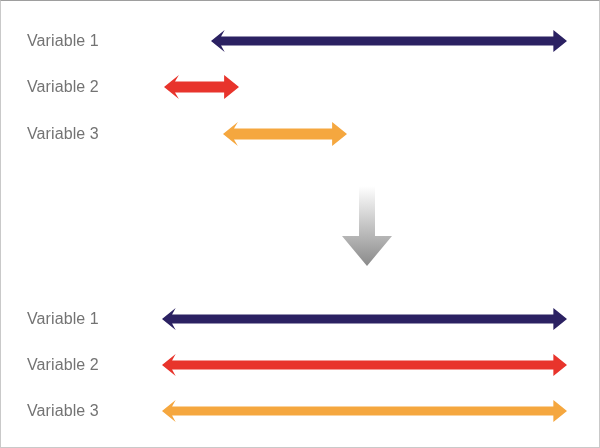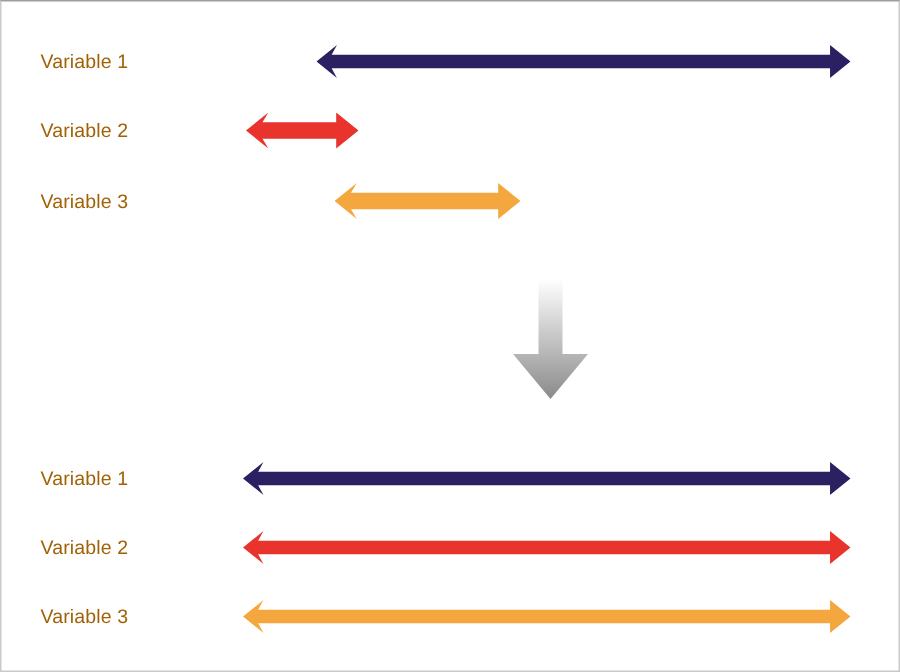--- a/index.html
+++ b/index.html
@@ -14,23 +14,23 @@
     background: #ffffff;
     box-sizing: border-box;
     border: 1px solid #c9c9c9;
     border-top-color: #9e9e9e;
     overflow: hidden;
     font-family: "Liberation Sans", "DejaVu Sans", sans-serif;
   }
 
   .row-label {
     position: absolute;
-    font-size: 13px;
+    font-size: 16px;
     font-weight: 400;
-    color: #a16207;
+    color: #737373;
     letter-spacing: 0.1px;
     white-space: nowrap;
     transform: translateY(-50%);
     line-height: 1;
   }
 
   .arrow {
     position: absolute;
     transform: translateY(-50%);
   }

